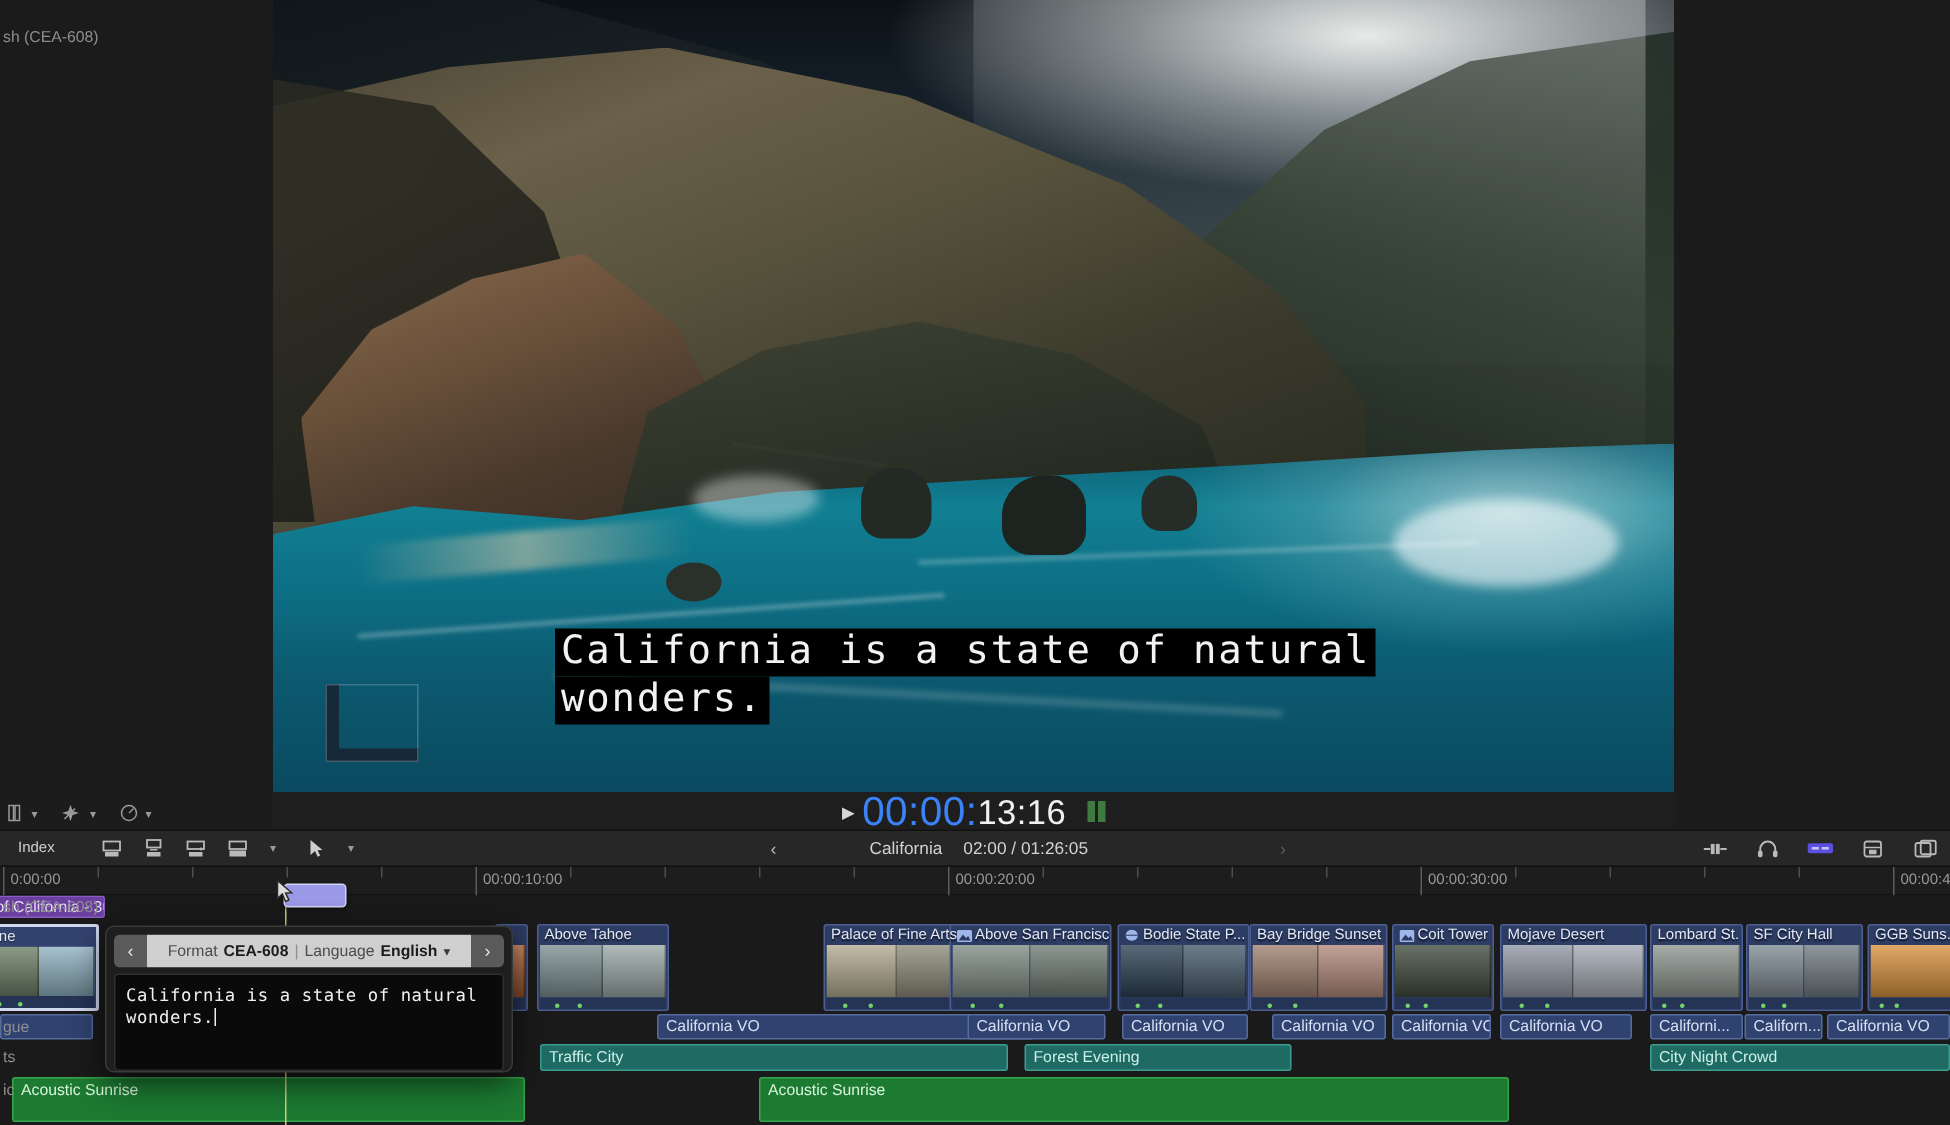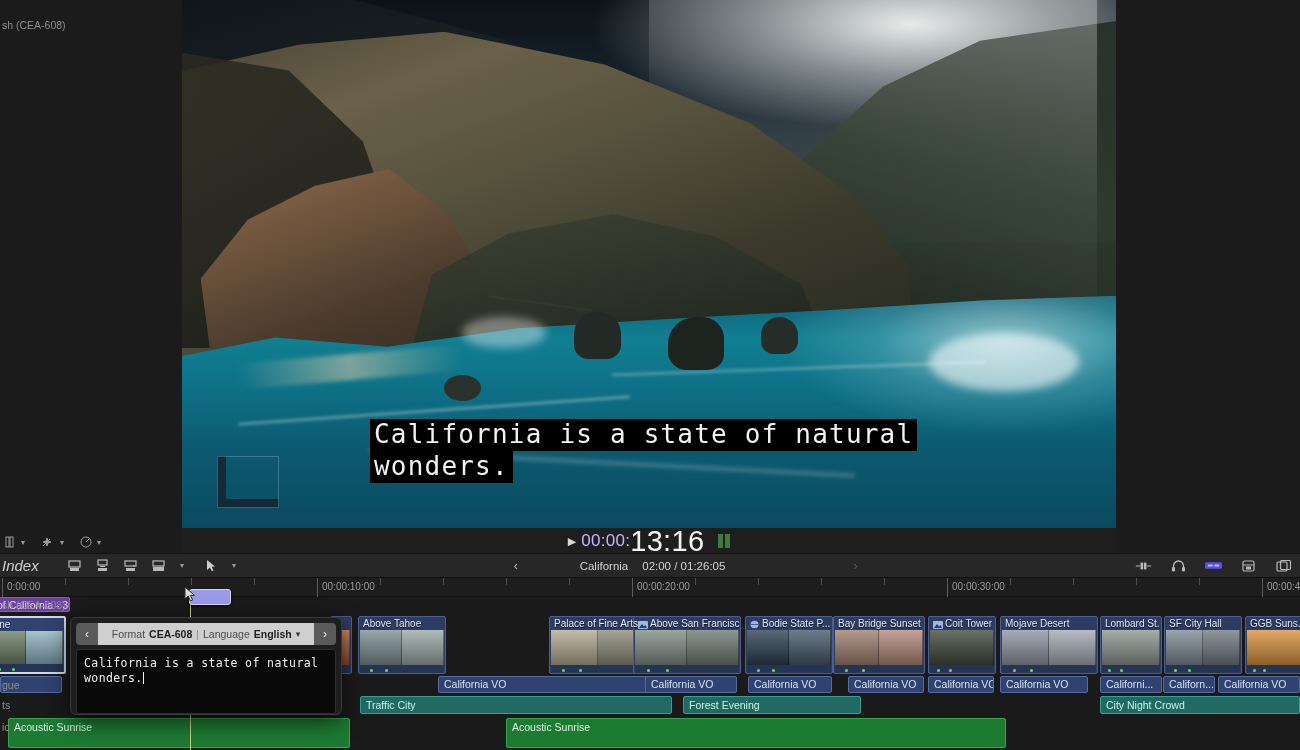--- a/index.html
+++ b/index.html
@@ -88,33 +88,33 @@
   .cc-line {
     display:inline-block; background:#000; color:#f2f2f2;
     font-family:"DejaVu Sans Mono","Liberation Mono",monospace;
     font-size:26px; line-height:29px; letter-spacing:1.2px; padding:1px 4px 2px 4px;
   }
 
   
   .transport { position:absolute; left:182px; top:528px; width:934px; height:26px; background:#1e1e1e;
     display:flex; align-items:center; justify-content:center; }
   .tc-play { color:#d6d6d6; font-size:11px; margin-right:5px; }
-  .tc-dim { color:#c4b5fd; font-size:17px; font-family:"Liberation Sans",sans-serif; letter-spacing:.3px; }
-  .tc-lit { color:#f1f1f1; font-size:29px; font-family:"Liberation Sans",sans-serif; letter-spacing:.3px; }
+  .tc-dim { color:#3b82f6; font-size:27px; font-family:"Liberation Sans",sans-serif; letter-spacing:.3px; }
+  .tc-lit { color:#f1f1f1; font-size:23px; font-family:"Liberation Sans",sans-serif; letter-spacing:.3px; }
   .tc-meter { display:flex; gap:2px; margin-left:14px; }
   .tc-meter i { display:block; width:5px; height:14px; background:#3f7a41; }
 
   
   .tiny-tools { position:absolute; left:0; top:530px; width:182px; height:24px; display:flex; align-items:center; gap:16px; padding-left:4px; }
   .tiny-tools .tt { display:flex; align-items:center; gap:3px; color:#9a9a9a; }
 
   
   .toolbar { position:absolute; left:0; top:553px; width:1300px; height:25px; background:#272727;
     border-top:1px solid #111; border-bottom:1px solid #111; display:flex; align-items:center; }
-  .tb-index { width:62px; padding-left:2px; color:#cfcfcf; font-size:15px;font-style:italic; }
+  .tb-index { width:62px; padding-left:12px; color:#cfcfcf; font-size:10px; }
   .tb-group { display:flex; align-items:center; gap:11px; margin-left:4px; }
   .tb-btn { width:17px; height:16px; display:flex; align-items:center; justify-content:center; color:#b9b9b9; }
   .chev { font-size:8px; color:#9b9b9b; margin-left:2px; }
   .tb-center { flex:1; display:flex; align-items:center; justify-content:center; gap:0; }
   .tb-arrow { color:#bdbdbd; font-size:12px; width:20px; text-align:center; }
   .tb-arrow.dim { color:#5d5d5d; }
   .proj-name { color:#d2d2d2; font-size:11.5px; margin:0 14px 0 54px; }
   .proj-dur { color:#d2d2d2; font-size:11.5px; margin-right:120px; }
   .tb-right { display:flex; align-items:center; gap:18px; padding-right:8px; }
 

